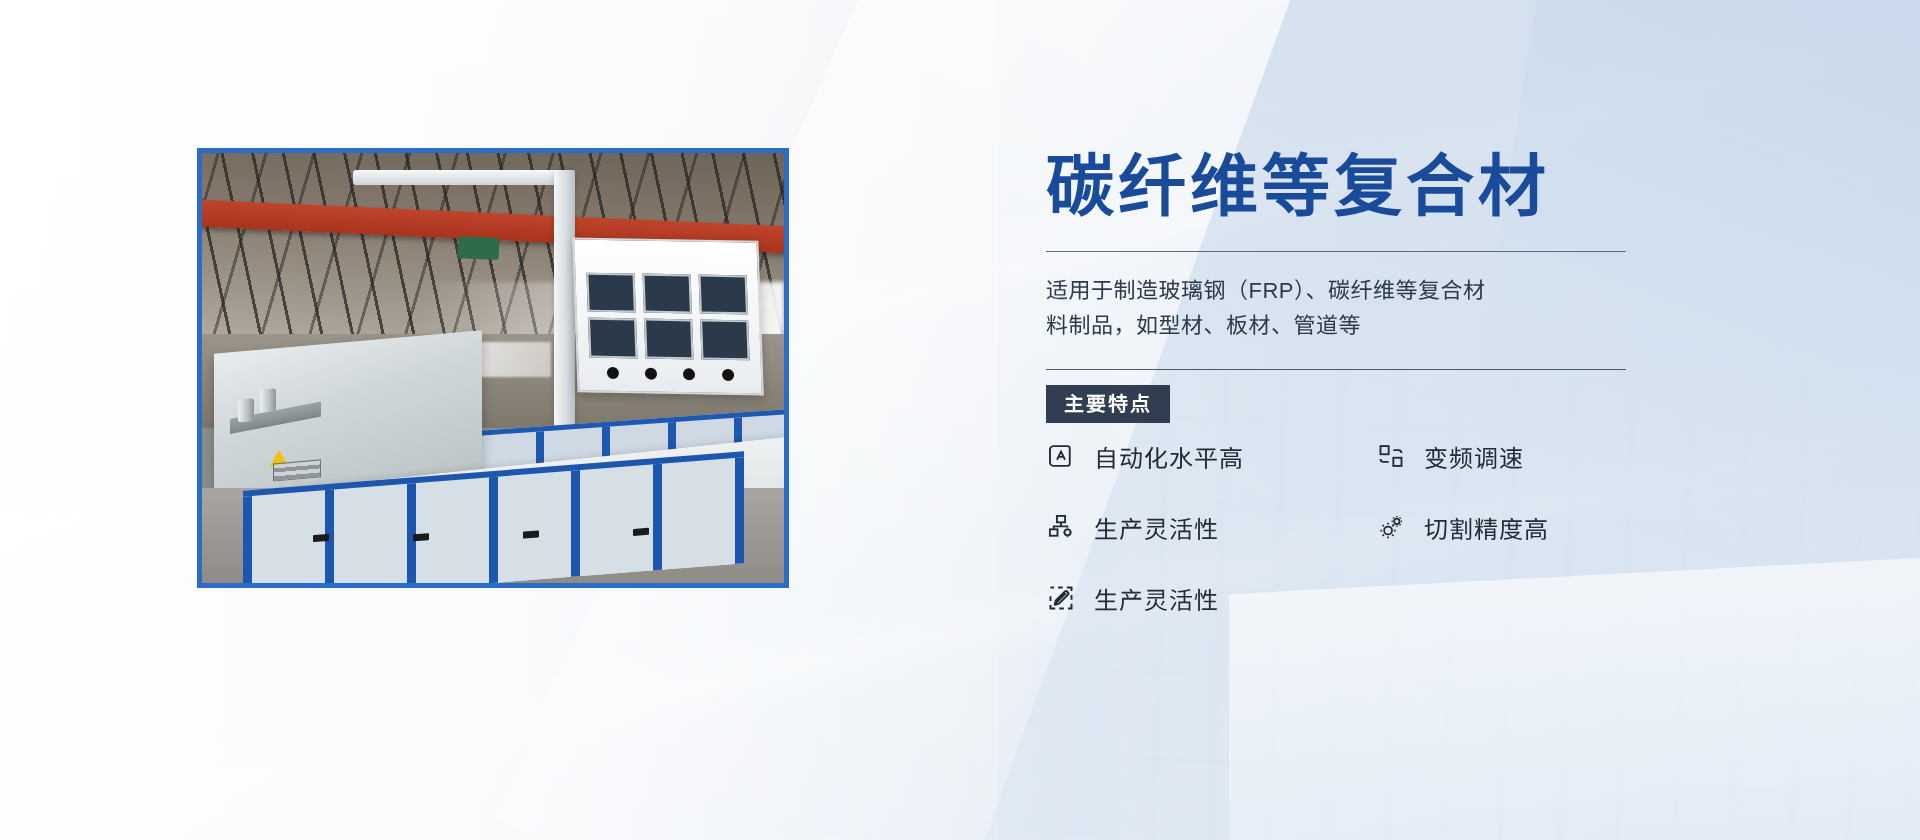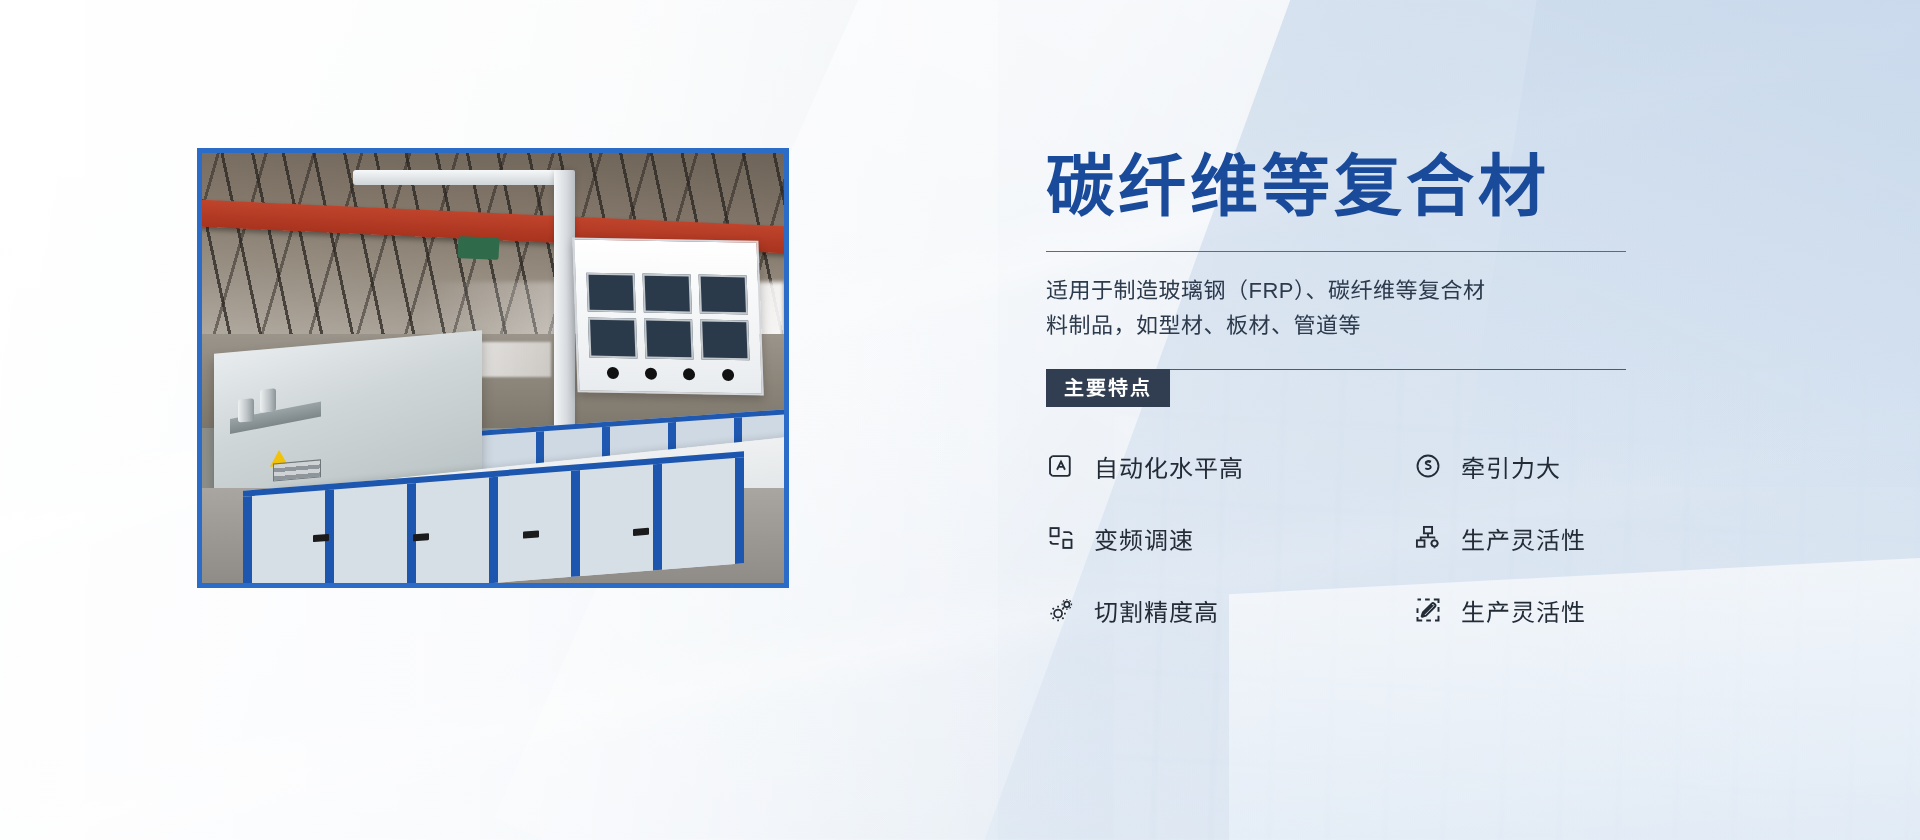--- a/index.html
+++ b/index.html
@@ -246,37 +246,36 @@
   }
   .feat-head{
     position:relative;
     margin-top:26px;
     height:38px;
   }
   .feat-head .line{
     position:absolute; left:0; top:0; width:580px; height:1px; background:#4b5b70;
   }
   .badge{
-    position:absolute; left:0; top:0;
+    position:absolute; left:0; top:16px;
     background:#313e51;
     color:#ffffff;
     font-size:20px;
     font-weight:bold;
     letter-spacing:2px;
     padding:9px 18px;
     line-height:1;
   }
 
   .features{
-    margin-top:42px;
+    margin-top:32px;
     display:grid;
     grid-template-columns:330px 330px;
     row-gap:36px;
     column-gap:0;
-    gap:37px;
   }
   .feature{
     display:flex;
     align-items:center;
     gap:18px;
   }
   .feature .ico{
     width:30px; height:30px;
     flex:0 0 30px;
     display:flex; align-items:center; justify-content:center;
@@ -376,30 +375,20 @@
         <span class="ico">
           <svg viewBox="0 0 24 24" fill="none" stroke="currentColor" stroke-width="1.6">
             <path d="M4.5 3.5h13a2 2 0 0 1 2 2v13a2 2 0 0 1-2 2h-13"></path>
             <path d="M4.5 3.5 2.6 5.4v13.2l1.9 1.9"></path>
             <path d="M8.6 15.2 12 8.2l3.4 7M9.9 12.8h4.2"></path>
           </svg>
         </span>
         <span class="lbl">自动化水平高</span>
       </div>
 
-      <div class="feature">
-        <span class="ico">
-          <svg viewBox="0 0 24 24" fill="none" stroke="currentColor" stroke-width="1.6">
-            <circle cx="12" cy="12" r="9"></circle>
-            <path d="M14.6 8.3c-2-1.1-4.6-.5-4.6 1.1 0 1.9 4.4 1.4 4.4 3.4 0 1.7-2.7 2.3-4.7 1.1"></path>
-            <path d="M10.4 8.8c1.2-.7 2.8-.6 3.6.1"></path>
-          </svg>
-        </span>
-        <span class="lbl">牵引力大</span>
-      </div>
 
       <div class="feature">
         <span class="ico">
           <svg viewBox="0 0 24 24" fill="none" stroke="currentColor" stroke-width="1.6">
             <rect x="3" y="3.5" width="7" height="7"></rect>
             <rect x="14" y="13.5" width="7" height="7"></rect>
             <path d="M14 7h4.5a2.5 2.5 0 0 1 2.5 2.5"></path>
             <path d="M10 17H5.5A2.5 2.5 0 0 1 3 14.5"></path>
           </svg>
         </span>

